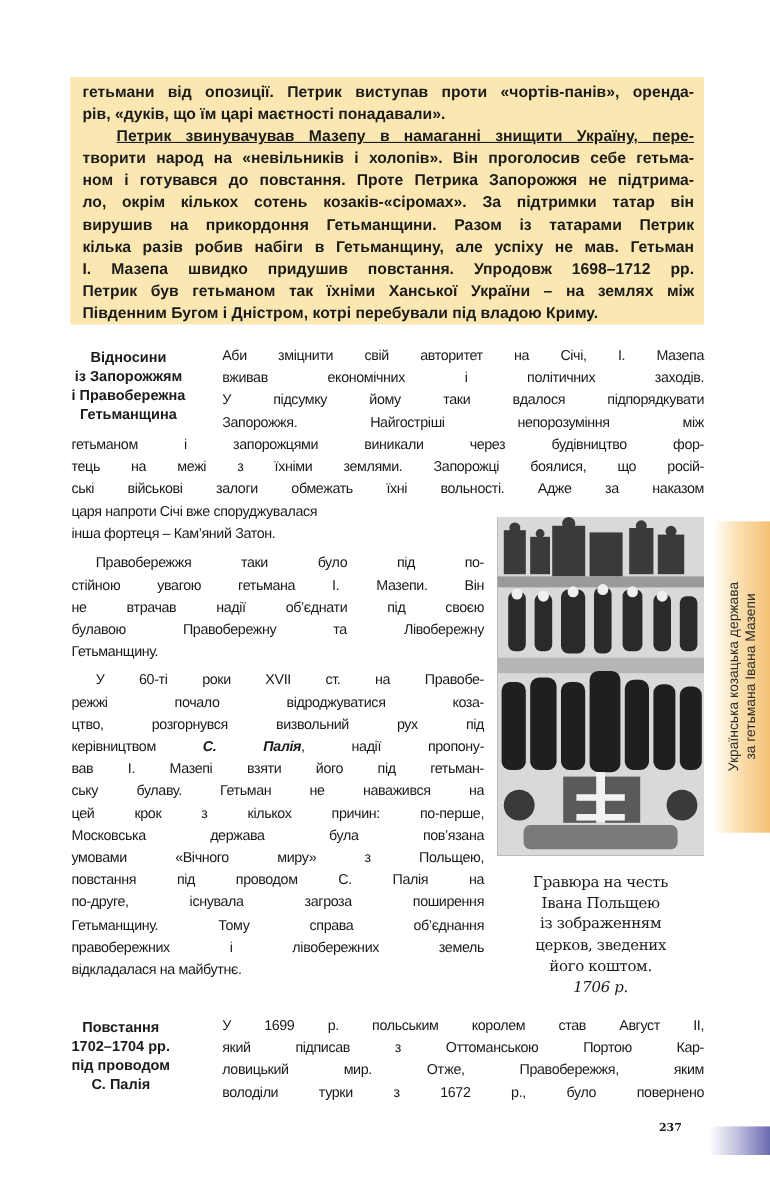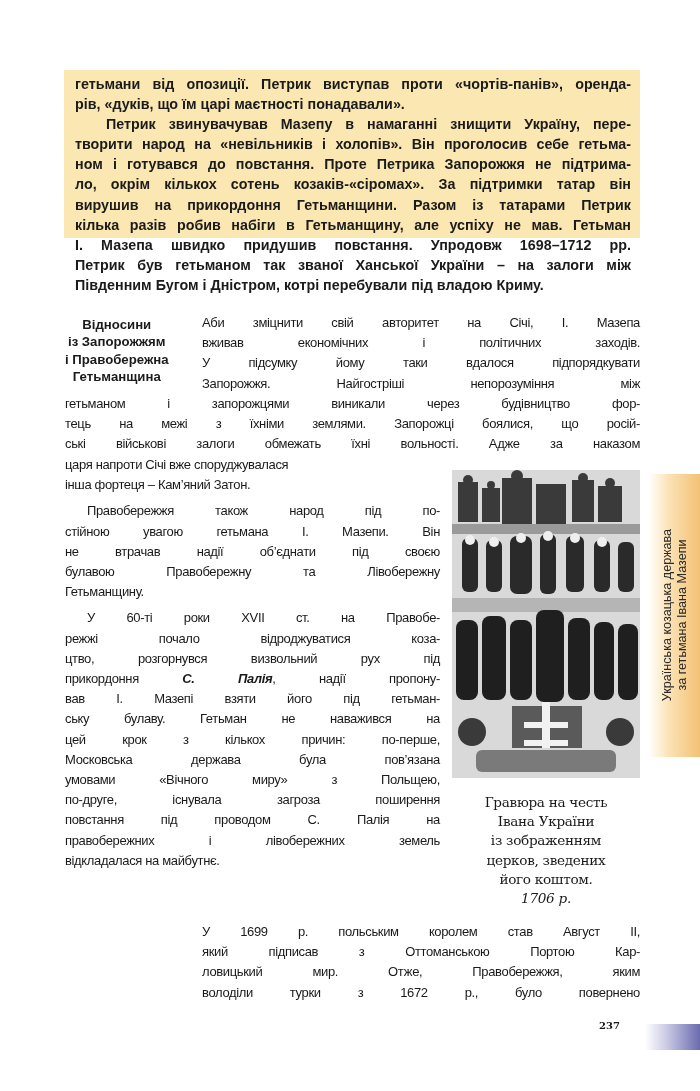--- a/index.html
+++ b/index.html
@@ -4,21 +4,21 @@
   <style>
     html, body { margin: 0; padding: 0; }
     body {
       width: 700px; height: 1091px; position: relative; overflow: hidden;
       background: #ffffff; color: #1a1a1a;
     }
     .page { position: absolute; left: 0; top: 0; width: 700px; height: 1091px; }
 
     
     .note-box {
-      position: absolute; left: 64px; top: 70px; width: 576px; height: 168px;
+      position: absolute; left: 64px; top: 70px; width: 576px; height: 225px;
       background: #fbe7b1; box-sizing: border-box; padding: 4px 9px 0 11px;
       font-family: "Liberation Sans", sans-serif; font-size: 14.3px; line-height: 20.1px;
       font-weight: bold; color: #1b1b1b; text-align: justify;
     }
     .note-box p { margin: 0; }
 
     
     .side-head {
       position: absolute; left: 65px;
       font-family: "Liberation Sans", sans-serif; font-weight: bold; font-size: 13.2px;
@@ -78,28 +78,28 @@
 <body>
 
 <div class="page">
 
   <div class="note-box">
     <p>
       <span class="line">гетьмани від опозиції. Петрик виступав проти «чортів-панів», оренда-</span>
       <span class="line last">рів, «дуків, що їм царі маєтності понадавали».</span>
     </p>
     <p>
-      <span class="line" style="padding-left:31px;">Петрик звинувачував Мазепу в намаганні знищити Україну, пере-</span>
+      <span class="line" style="padding-left:31px;text-decoration:underline;">Петрик звинувачував Мазепу в намаганні знищити Україну, пере-</span>
       <span class="line">творити народ на «невільників і холопів». Він проголосив себе гетьма-</span>
       <span class="line">ном і готувався до повстання. Проте Петрика Запорожжя не підтрима-</span>
       <span class="line">ло, окрім кількох сотень козаків-«сіромах». За підтримки татар він</span>
       <span class="line">вирушив на прикордоння Гетьманщини. Разом із татарами Петрик</span>
       <span class="line">кілька разів робив набіги в Гетьманщину, але успіху не мав. Гетьман</span>
       <span class="line">І. Мазепа швидко придушив повстання. Упродовж 1698–1712 рр.</span>
-      <span class="line">Петрик був гетьманом так званої Ханської України – на залоги між</span>
+      <span class="line">Петрик був гетьманом так їхніми Ханської України – на землях між</span>
       <span class="line last">Південним Бугом і Дністром, котрі перебували під владою Криму.</span>
     </p>
   </div>
 
   <div class="side-head" style="top:316px;">
     <span>Відносини</span>
     <span>із Запорожжям</span>
     <span>і Правобережна</span>
     <span>Гетьманщина</span>
   </div>
@@ -115,38 +115,39 @@
     <span class="line">гетьманом і запорожцями виникали через будівництво фор-</span>
     <span class="line">тець на межі з їхніми землями. Запорожці боялися, що росій-</span>
     <span class="line">ські військові залоги обмежать їхні вольності. Адже за наказом</span>
   </div>
 
   <div class="body-text" style="left:65px; top:455px; width:375px;">
     <span class="line last">царя напроти Січі вже споруджувалася</span>
     <span class="line last">інша фортеця – Кам’яний Затон.</span>
 
     <div style="height:6px;"></div>
-    <span class="line" style="padding-left:22px;">Правобережжя також народ під по-</span>
+    <span class="line" style="padding-left:22px;">Правобережжя таки було під по-</span>
     <span class="line">стійною увагою гетьмана І. Мазепи. Він</span>
     <span class="line">не втрачав надії об’єднати під своєю</span>
     <span class="line">булавою Правобережну та Лівобережну</span>
     <span class="line last">Гетьманщину.</span>
 
     <div style="height:6px;"></div>
     <span class="line" style="padding-left:22px;">У 60-ті роки XVII ст. на Правобе-</span>
     <span class="line">режжі почало відроджуватися коза-</span>
     <span class="line">цтво, розгорнувся визвольний рух під</span>
-    <span class="line"><span>прикордоння </span><span class="bi">С. Палія</span><span>, надії пропону-</span></span>
+    <span class="line"><span>керівництвом </span><span class="bi">С. Палія</span><span>, надії пропону-</span></span>
     <span class="line">вав І. Мазепі взяти його під гетьман-</span>
     <span class="line">ську булаву. Гетьман не наважився на</span>
     <span class="line">цей крок з кількох причин: по-перше,</span>
     <span class="line">Московська держава була пов’язана</span>
     <span class="line">умовами «Вічного миру» з Польщею,</span>
+    <span class="line">повстання під проводом С. Палія на</span>
     <span class="line">по-друге, існувала загроза поширення</span>
-    <span class="line">повстання під проводом С. Палія на</span>
+    <span class="line">Гетьманщину. Тому справа об’єднання</span>
     <span class="line">правобережних і лівобережних земель</span>
     <span class="line last">відкладалася на майбутнє.</span>
   </div>
 
   <div class="engraving">
     <svg width="188" height="308" viewBox="0 0 188 308" xmlns="http://www.w3.org/2000/svg">
       <rect width="188" height="308" fill="#d9d9d9"></rect>
 
       <g fill="#3a3a3a">
         <rect x="6" y="12" width="20" height="40"></rect>
@@ -198,26 +199,32 @@
       <rect x="72" y="270" width="44" height="6" fill="#f2f2f2"></rect>
       <circle cx="20" cy="262" r="14" fill="#3a3a3a"></circle>
         <circle cx="168" cy="262" r="14" fill="#3a3a3a"></circle>
 
       <rect x="24" y="280" width="140" height="22" rx="6" fill="#7a7a7a"></rect>
     </svg>
   </div>
 
   <div class="caption">
     <span>Гравюра на честь</span>
-    <span>Івана України</span>
+    <span>Івана Польщею</span>
     <span>із зображенням</span>
     <span>церков, зведених</span>
     <span><span>його коштом. </span><i>1706 р.</i></span>
   </div>
 
+  <div class="side-head" style="top:925px;">
+    <span>Повстання</span>
+    <span>1702–1704 рр.</span>
+    <span>під проводом</span>
+    <span>С. Палія</span>
+  </div>
 
   <div class="body-text" style="left:202px; top:922px; width:438px;">
     <span class="line">У 1699 р. польським королем став Август II,</span>
     <span class="line">який підписав з Оттоманською Портою Кар-</span>
     <span class="line">ловицький мир. Отже, Правобережжя, яким</span>
     <span class="line">володіли турки з 1672 р., було повернено</span>
   </div>
 
   <div class="side-tab">
     <div class="side-tab-text">

